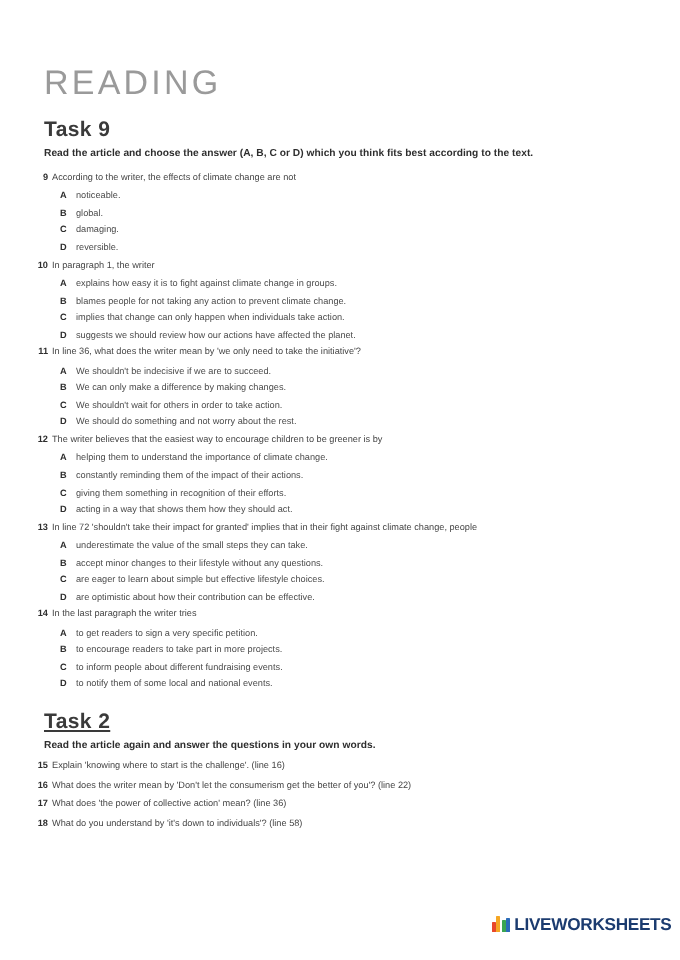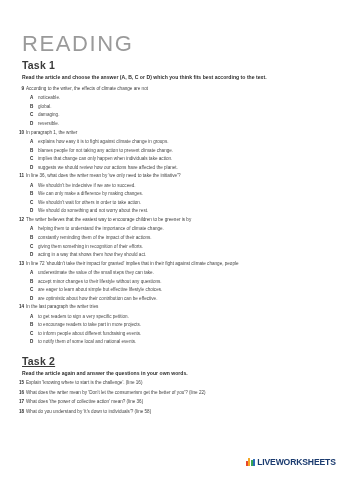--- a/index.html
+++ b/index.html
@@ -20,21 +20,21 @@
     left: 0; top: 0;
     width: 340px;
     height: 480px;
     padding: 0;
     box-sizing: border-box;
   }
   .worksheet-title {
     position: absolute;
     left: 22px;
     top: 33px;
-    font-size: 22px;
+    font-size: 17px;
     letter-spacing: 1.6px;
     color: #9a9a9a;
     font-weight: 400;
     line-height: 1;
   }
   .task-heading {
     font-size: 10.5px;
     font-weight: 700;
     color: #3a3a3a;
     letter-spacing: 0.2px;
@@ -166,21 +166,21 @@
     line-height: 1;
   }
 </style>
 </head>
 <body>
 
 <div class="page">
 
   <div class="worksheet-title">READING</div>
 
-  <div class="task-heading task1-heading">Task 1</div>
+  <div class="task-heading task1-heading">Task 9</div>
   <div class="instruction task1-instruction">Read the article and choose the answer (A, B, C or D) which you think fits best according to the text.</div>
 
   <div class="qlist task1-list">
 
     <div class="q-block">
       <div class="q-row">
         <div class="q-num">9</div>
         <div class="q-text">According to the writer, the effects of climate change are not</div>
       </div>
       <div class="opt-row">

